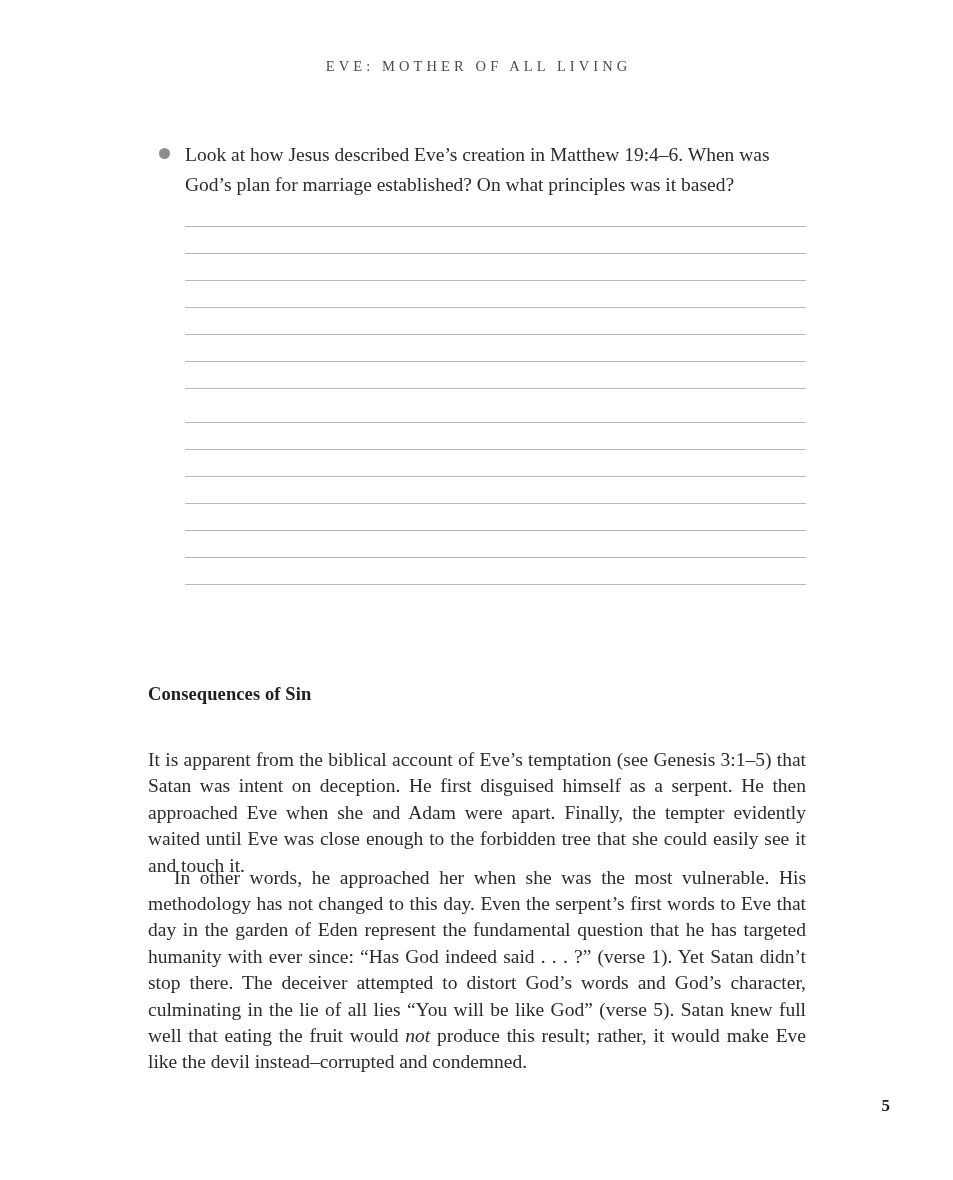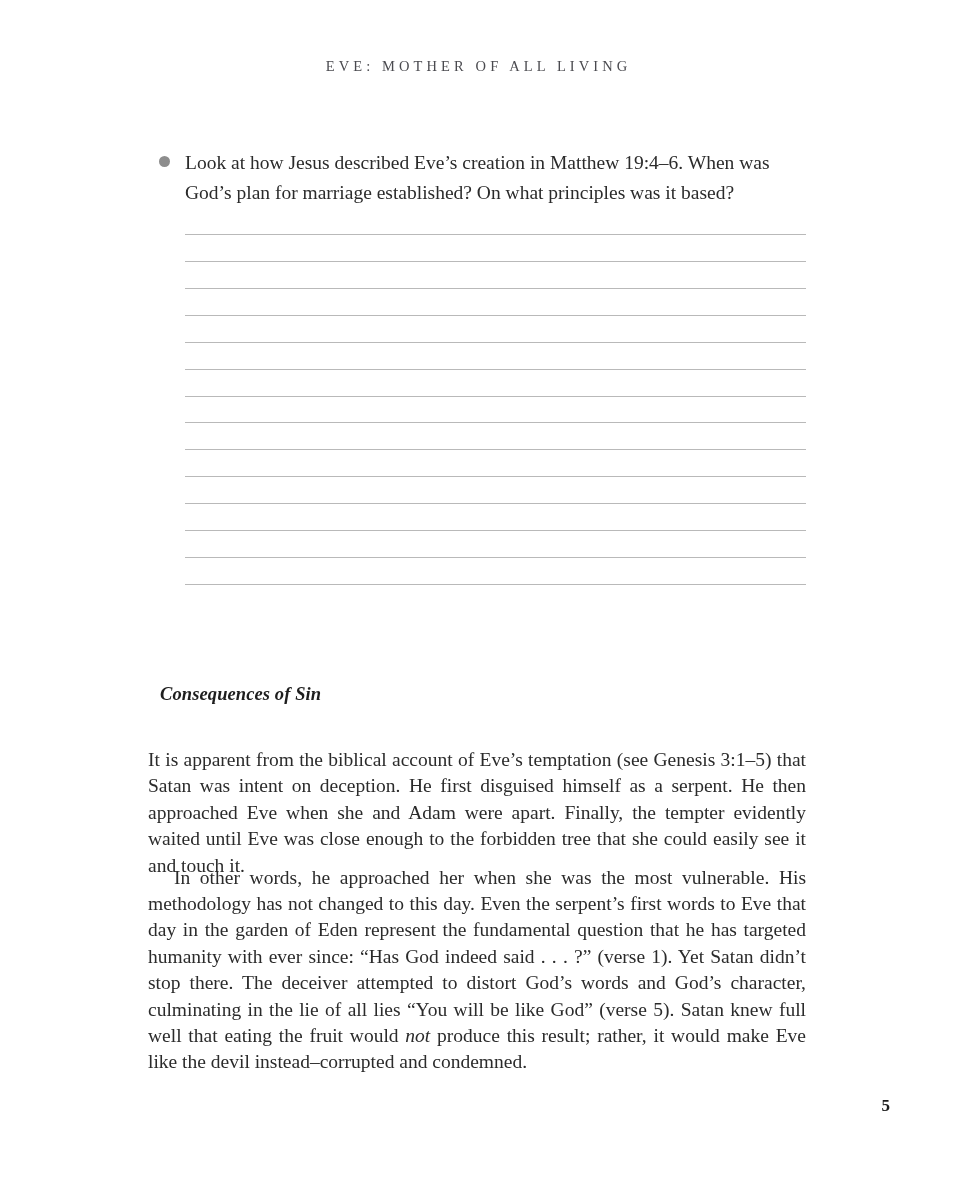--- a/index.html
+++ b/index.html
@@ -47,21 +47,21 @@
     top: 0;
     width: 658px;
   }
 
   
   .question-block {
     position: absolute;
     left: 0;
     width: 658px;
   }
-  .question-block.first { top: 148px; }
+  .question-block.first { top: 140px; }
   .question-block.second { top: 396px; }
 
   .question-row {
     position: relative;
     padding-left: 37px;
   }
   .bullet-icon {
     position: absolute;
     left: 11px;
     top: 8px;
@@ -88,25 +88,24 @@
   .rule-line {
     height: 1px;
     background: #b9b9b9;
     width: 621px;
   }
   .rule-spacer { height: 26px; }
 
   
   .section-heading {
     position: absolute;
-    left: 12px;
+    left: 0;
     top: 684px;
     font-size: 18.5px;
     font-weight: bold;
-    font-style: italic;
     color: #1e1e1e;
     letter-spacing: 0.1px;
   }
 
   
   .body-par {
     position: absolute;
     left: 0;
     width: 658px;
     font-size: 19.5px;

